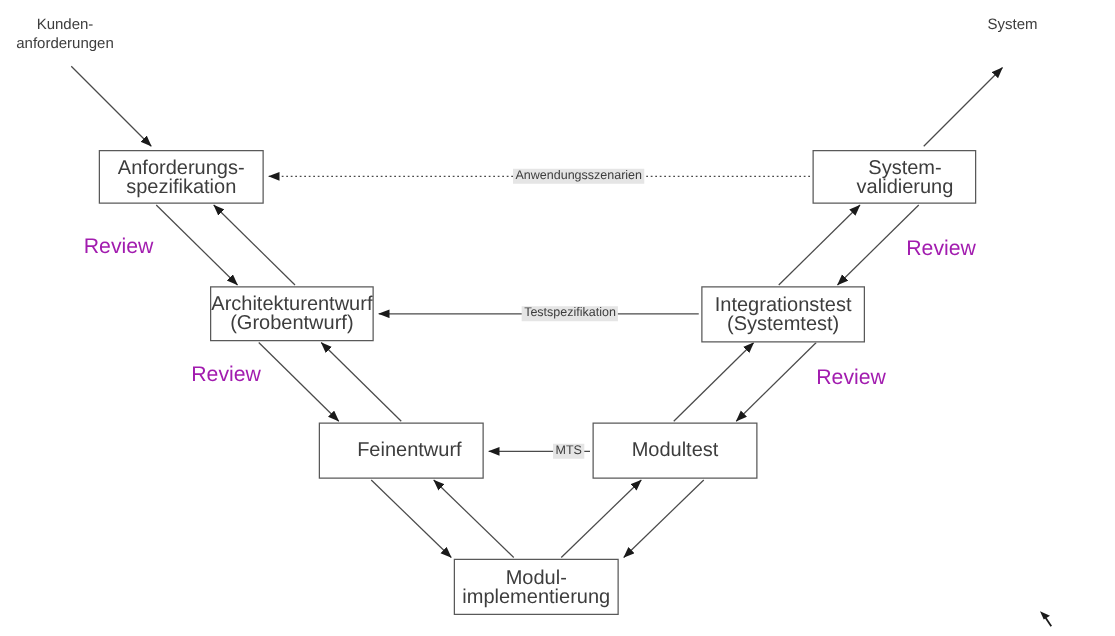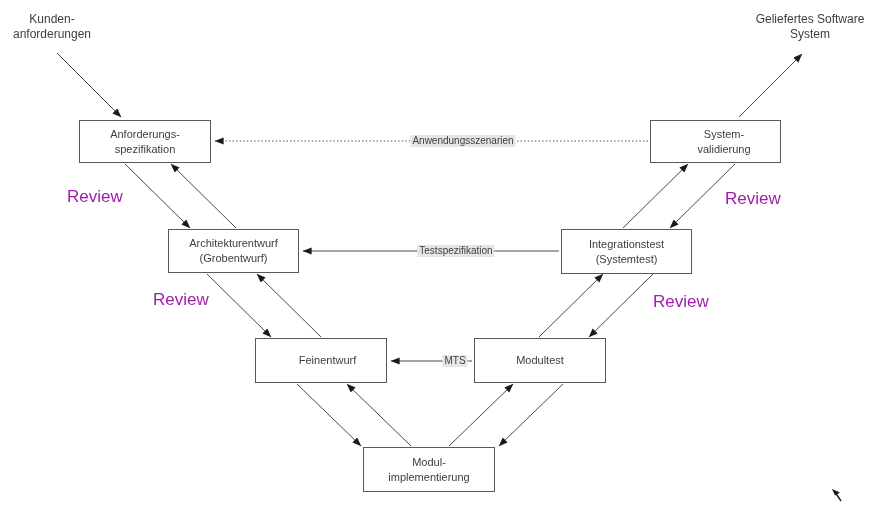--- a/index.html
+++ b/index.html
@@ -15,21 +15,21 @@
   .node {
     position: absolute;
     background: #ffffff;
     border: 1.3px solid #595959;
     display: flex;
     flex-direction: column;
     align-items: center;
     justify-content: center;
     text-align: center;
     color: #3d3d3d;
-    font-size: 11px;
+    font-size: 16px;
     line-height: 15px;
     box-sizing: border-box;
     z-index: 2;
   }
   .freetext {
     position: absolute;
     color: #3d3d3d;
     font-size: 12px;
     line-height: 15px;
     text-align: center;
@@ -98,21 +98,20 @@
       <path d="M832,489 L840,492.5 L835,495.5 Z" fill="#1a1a1a"></path>
     </g>
   </svg>
 
   <div class="freetext" style="left:2px; top:12px; width:100px;">
     <div>Kunden-</div>
     <div>anforderungen</div>
   </div>
 
   <div class="freetext" style="left:735px; top:12px; width:150px;">
-    <div>Geliefertes Software</div>
     <div>System</div>
   </div>
 
   <div class="node" style="left:79px; top:120px; width:132px; height:43px;">
     <div>Anforderungs-</div>
     <div>spezifikation</div>
   </div>
 
   <div class="node" style="left:650px; top:120px; width:131px; height:43px;padding-left:17px;">
     <div>System-</div>

